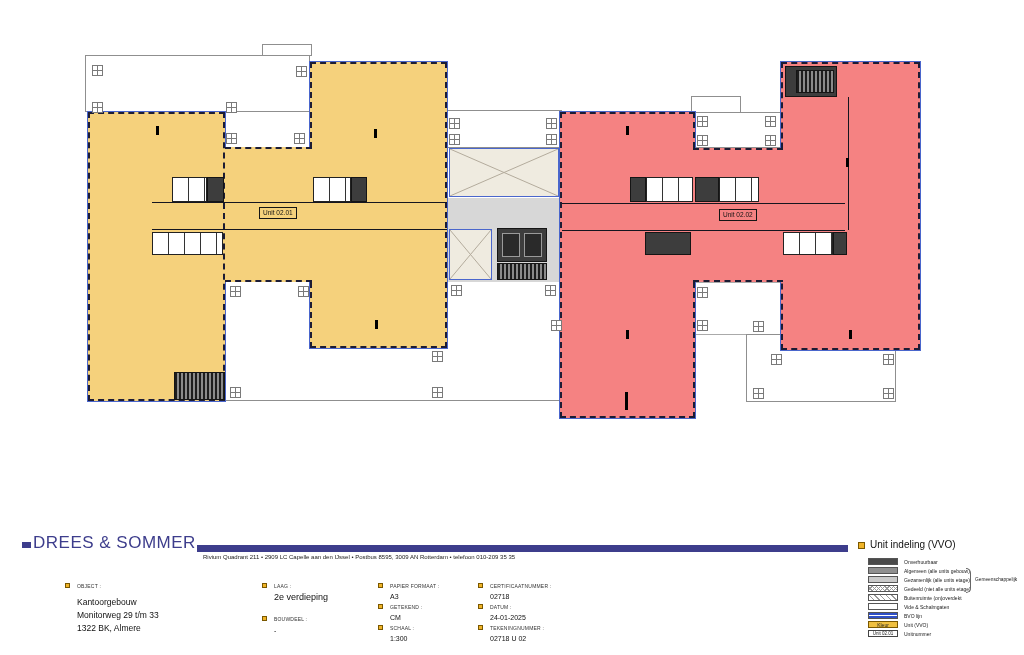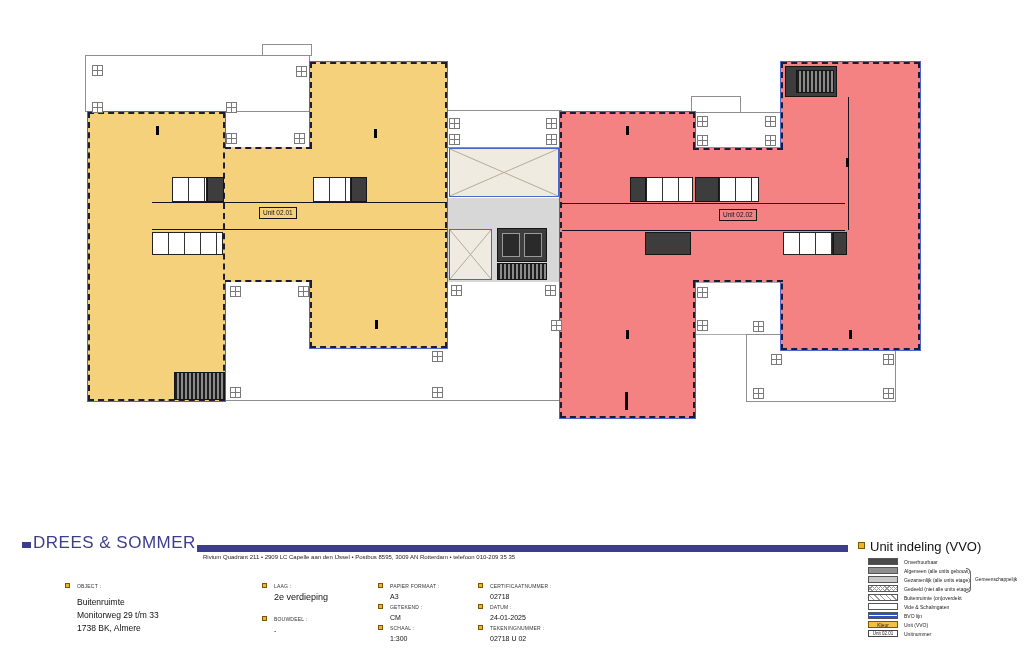--- a/index.html
+++ b/index.html
@@ -51,21 +51,21 @@
   .sw-diag{background-color:#fff;background-image:
     repeating-linear-gradient(45deg,transparent 0 3px,#999 3px 4px)}
   .sw-outline{background:#fff}
   .sw-bvo{background-color:#fff;background-image:
     linear-gradient(#3050c8,#3050c8),linear-gradient(#3050c8,#3050c8);
     background-size:100% 2px;background-position:top,bottom;background-repeat:no-repeat}
   .sw-unit{background:#F0C040;border:1px solid #7a5800;font-size:5px;line-height:6px;text-align:center;color:#222}
   .sw-unitnr{background:#fff;border:1px solid #444;font-size:4.5px;line-height:6px;text-align:center;color:#222}
   .llabel{position:absolute;font-size:5px;color:#222;white-space:nowrap}
   #leg-title-sq{position:absolute;left:858px;top:542px;width:7px;height:7px;background:#F0B428;border:1px solid #7a5800}
-  #leg-title{position:absolute;left:870px;top:539px;font-size:13px;color:#111}
+  #leg-title{position:absolute;left:870px;top:539px;font-size:10px;color:#111}
   #leg-bracket{position:absolute;left:966px;top:568px;width:5px;height:25px;
     border-top:1px solid #666;border-right:1px solid #666;border-bottom:1px solid #666;
     border-radius:0 5px 5px 0}
   #leg-group{position:absolute;left:975px;top:577px;font-size:4.8px;color:#222;white-space:nowrap}
 </style>
 </head>
 <body>
 
 <div id="plan">
 
@@ -173,23 +173,23 @@
 </div>
 
 <div id="titleblock">
   <div id="logo-square"></div>
   <div id="logo">DREES &amp; SOMMER</div>
   <div id="logo-bar"></div>
   <div id="addr">Rivium Quadrant 211   •   2909 LC Capelle aan den IJssel   •   Postbus 8595, 3009 AN Rotterdam   •   telefoon 010-209 35 35</div>
 
   <div class="fsq" style="left:65px;top:583px"></div>
   <div class="flabel" style="left:77px;top:583px">OBJECT :</div>
-  <div class="fvalue big" style="left:77px;top:596px">Buitenruimte</div>
+  <div class="fvalue big" style="left:77px;top:596px">Kantoorgebouw</div>
   <div class="fvalue big" style="left:77px;top:609px">Monitorweg 29 t/m 33</div>
-  <div class="fvalue big" style="left:77px;top:622px">1738 BK, Almere</div>
+  <div class="fvalue big" style="left:77px;top:622px">1322 BK, Almere</div>
 
   <div class="fsq" style="left:262px;top:583px"></div>
   <div class="flabel" style="left:274px;top:583px">LAAG :</div>
   <div class="fvalue laag" style="left:274px;top:592px">2e verdieping</div>
   <div class="fsq" style="left:262px;top:616px"></div>
   <div class="flabel" style="left:274px;top:616px">BOUWDEEL :</div>
   <div class="fvalue" style="left:274px;top:627px">-</div>
 
   <div class="fsq" style="left:378px;top:583px"></div>
   <div class="flabel" style="left:390px;top:583px">PAPIER FORMAAT :</div>

